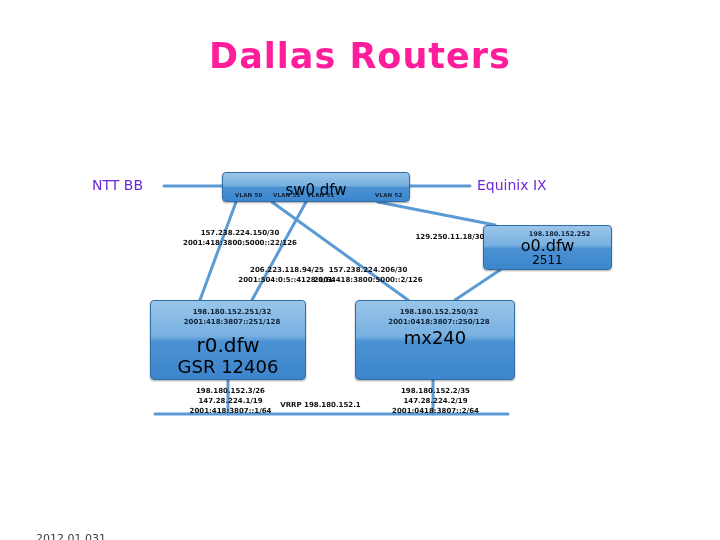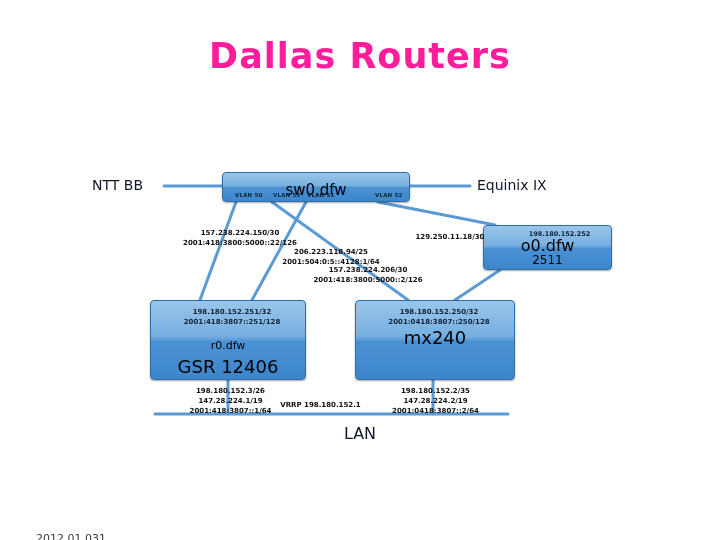--- a/index.html
+++ b/index.html
@@ -125,53 +125,53 @@
     padding-top: 6px;
   }
   .router .ip-line {
     font-size: 7px;
     font-weight: bold;
     line-height: 10px;
     color: #10243a;
     padding-left: 8px;
   }
   .router .dev-name {
-    font-size: 11px;
+    font-size: 20px;
     line-height: 21px;
     padding-top: 8px;
   }
   .router .dev-sub {
     font-size: 18px;
     line-height: 22px;
   }
   
   .plain-label {
     position: absolute;
     font-size: 14px;
     white-space: nowrap;
-    color: #0f172a;
+    color: #6d28d9;
   }
   #ntt-bb { left: 92px; top: 177px; }
   #equinix-ix { left: 477px; top: 177px; }
   #lan-label {
     left: 0; top: 424px; width: 720px;
     text-align: center;
     font-size: 16px;
   }
   .ip-note {
     position: absolute;
     font-size: 7px;
     font-weight: bold;
     line-height: 10px;
     text-align: center;
     white-space: nowrap;
     color: #101010;
   }
   #note-ntt   { left: 165px; top: 228px; width: 150px; }
-  #note-ix    { left: 232px; top: 247px; width: 110px; margin-left: 44px; }
+  #note-ix    { left: 232px; top: 265px; width: 110px; }
   #note-ntt2  { left: 313px; top: 265px; width: 110px; }
   #note-o0    { left: 395px; top: 232px; width: 110px; }
   #note-lan-left  { left: 158px; top: 386px; width: 145px; }
   #note-lan-right { left: 363px; top: 386px; width: 145px; }
   #note-vrrp  { left: 268px; top: 400px; width: 105px; font-weight: bold; }
   
   #footer {
     position: absolute;
     left: 36px;
     top: 512px;
@@ -208,21 +208,20 @@
       <line x1="228" y1="380" x2="228" y2="414"></line>
 
       <line x1="433" y1="380" x2="433" y2="414"></line>
     </g>
 
     <line x1="155" y1="414" x2="508" y2="414" stroke="#5b9bd5" stroke-width="3" stroke-linecap="round"></line>
   </svg>
 
   <div class="plain-label" id="ntt-bb">NTT BB</div>
   <div class="plain-label" id="equinix-ix">Equinix IX</div>
-  <div class="plain-label" id="lan-label">LAN</div>
 
   <div class="node" id="sw0">
     <div class="dev-name">sw0.dfw</div>
     <div class="vlan-row">
       <span class="vlan" id="vlan50">VLAN 50</span>
       <span class="vlan" id="vlan53">VLAN 53</span>
       <span class="vlan" id="vlan51">VLAN 51</span>
       <span class="vlan" id="vlan52">VLAN 52</span>
     </div>
   </div>

